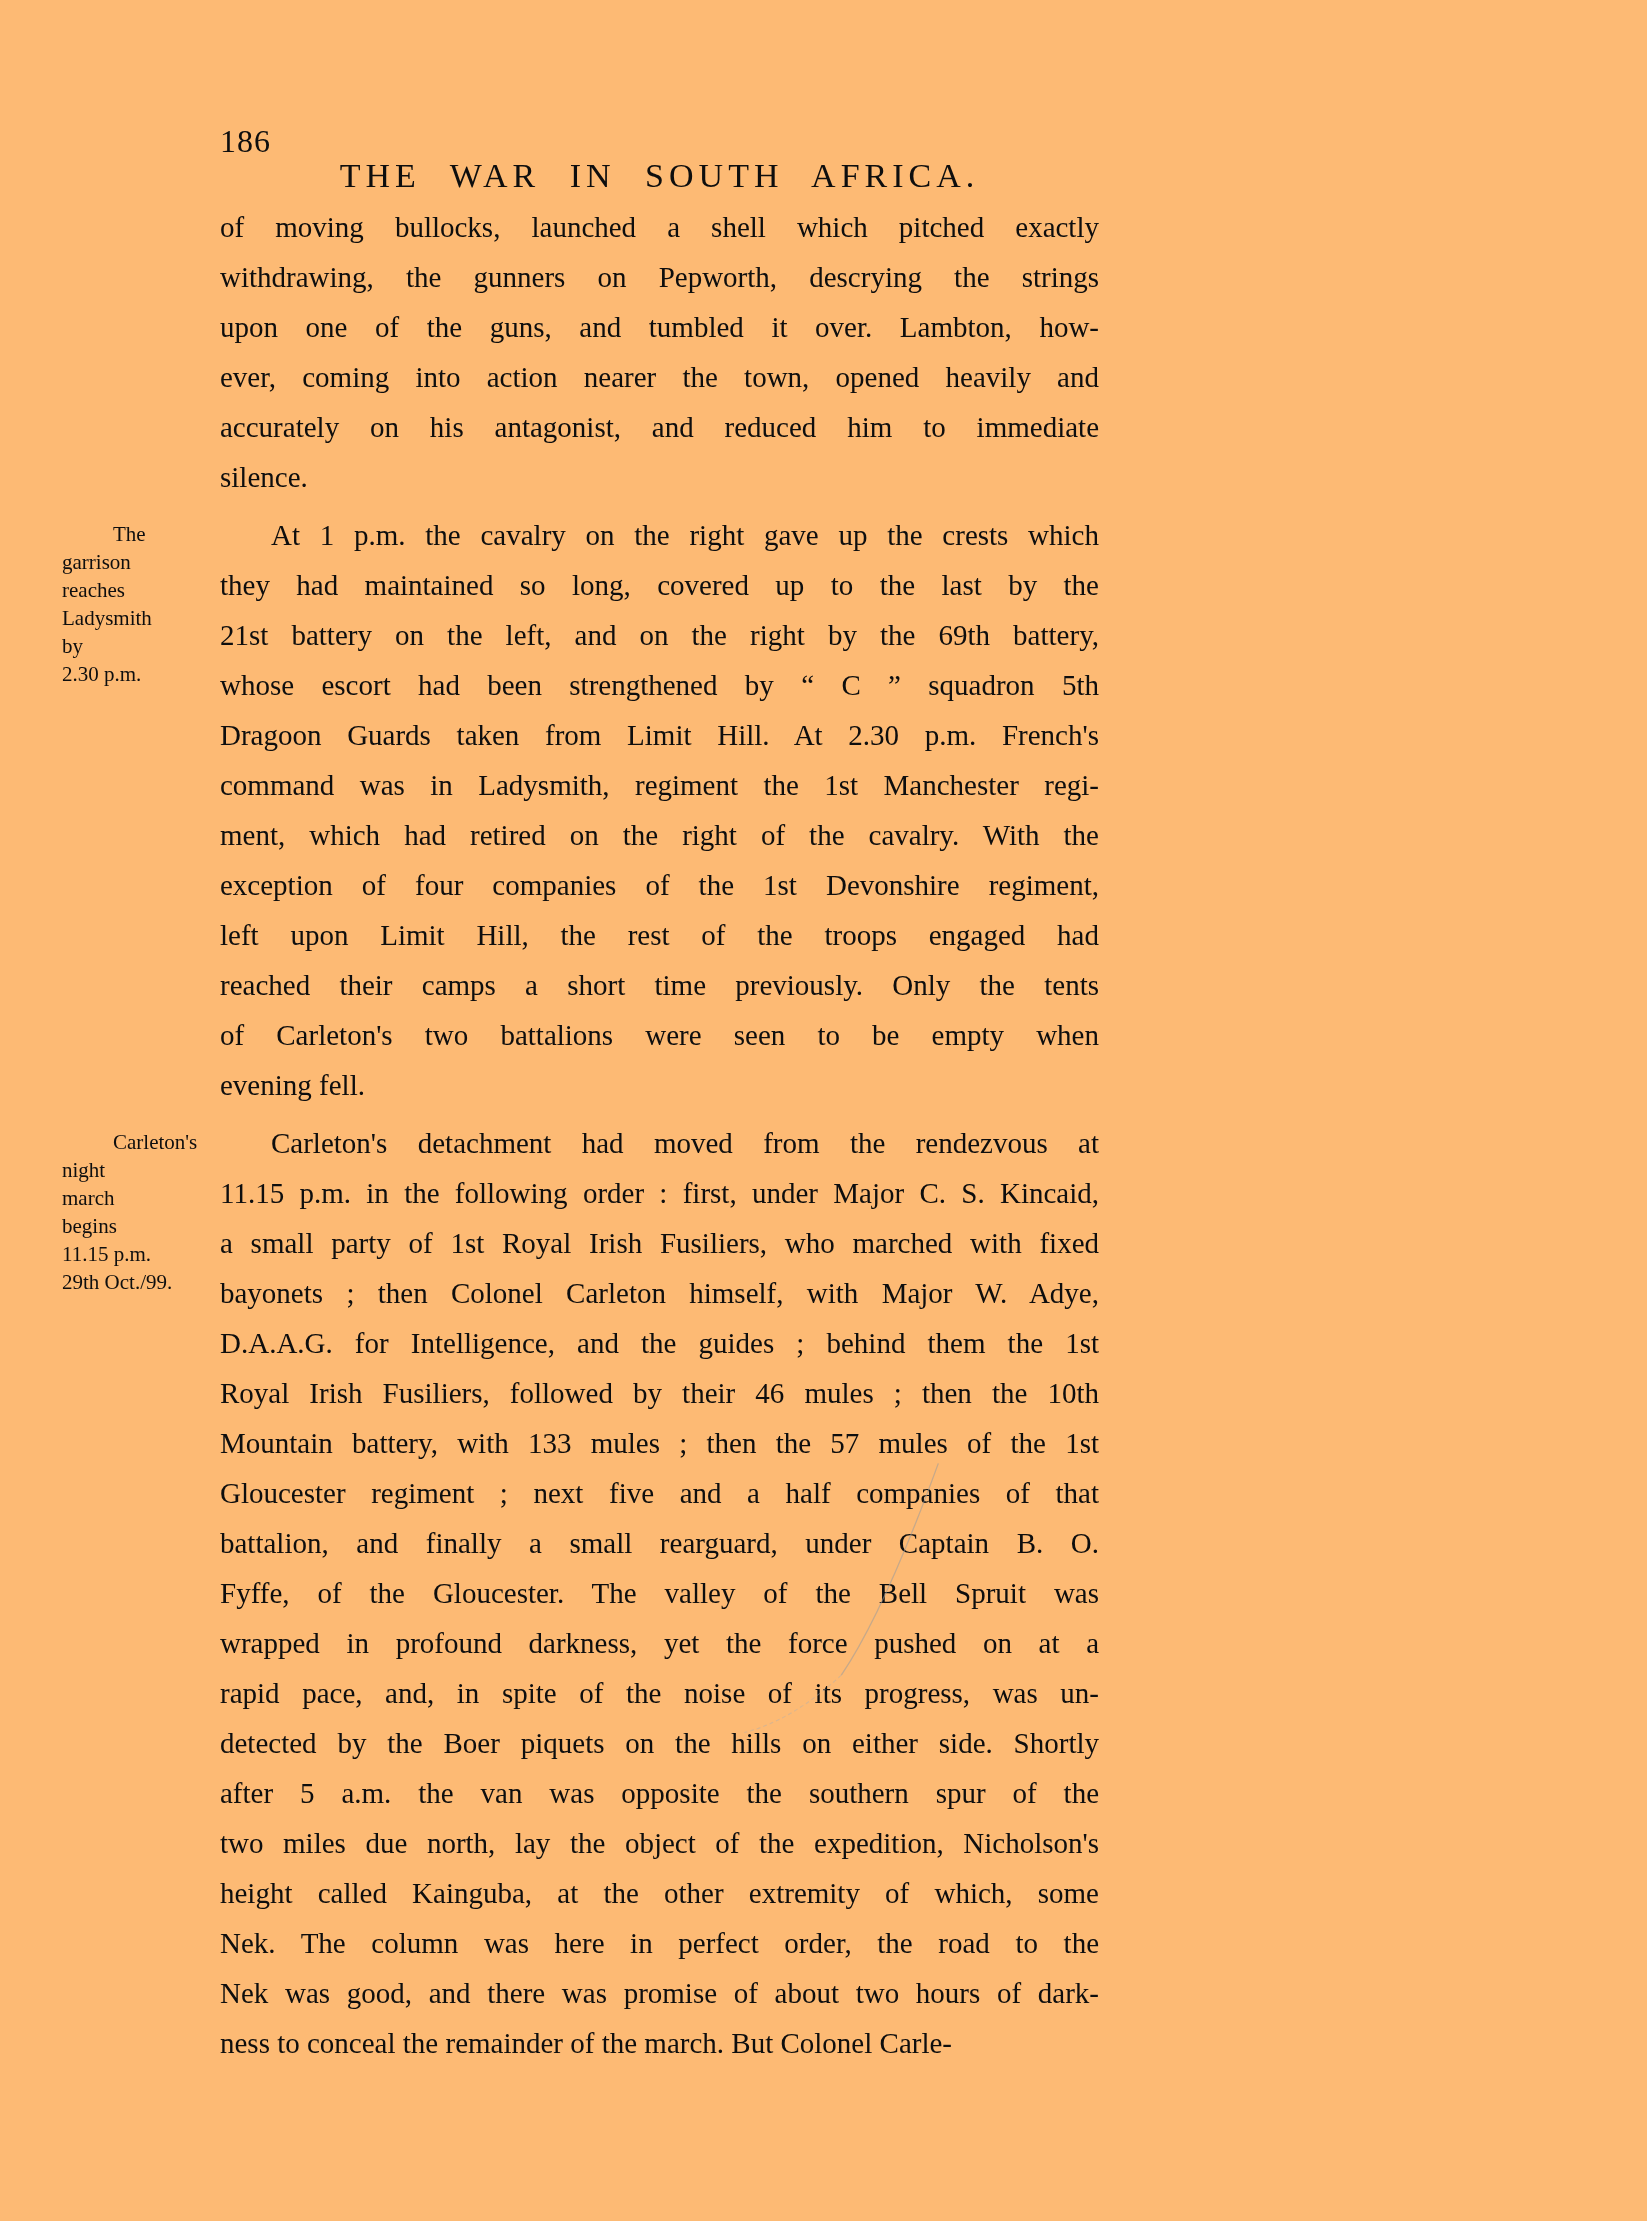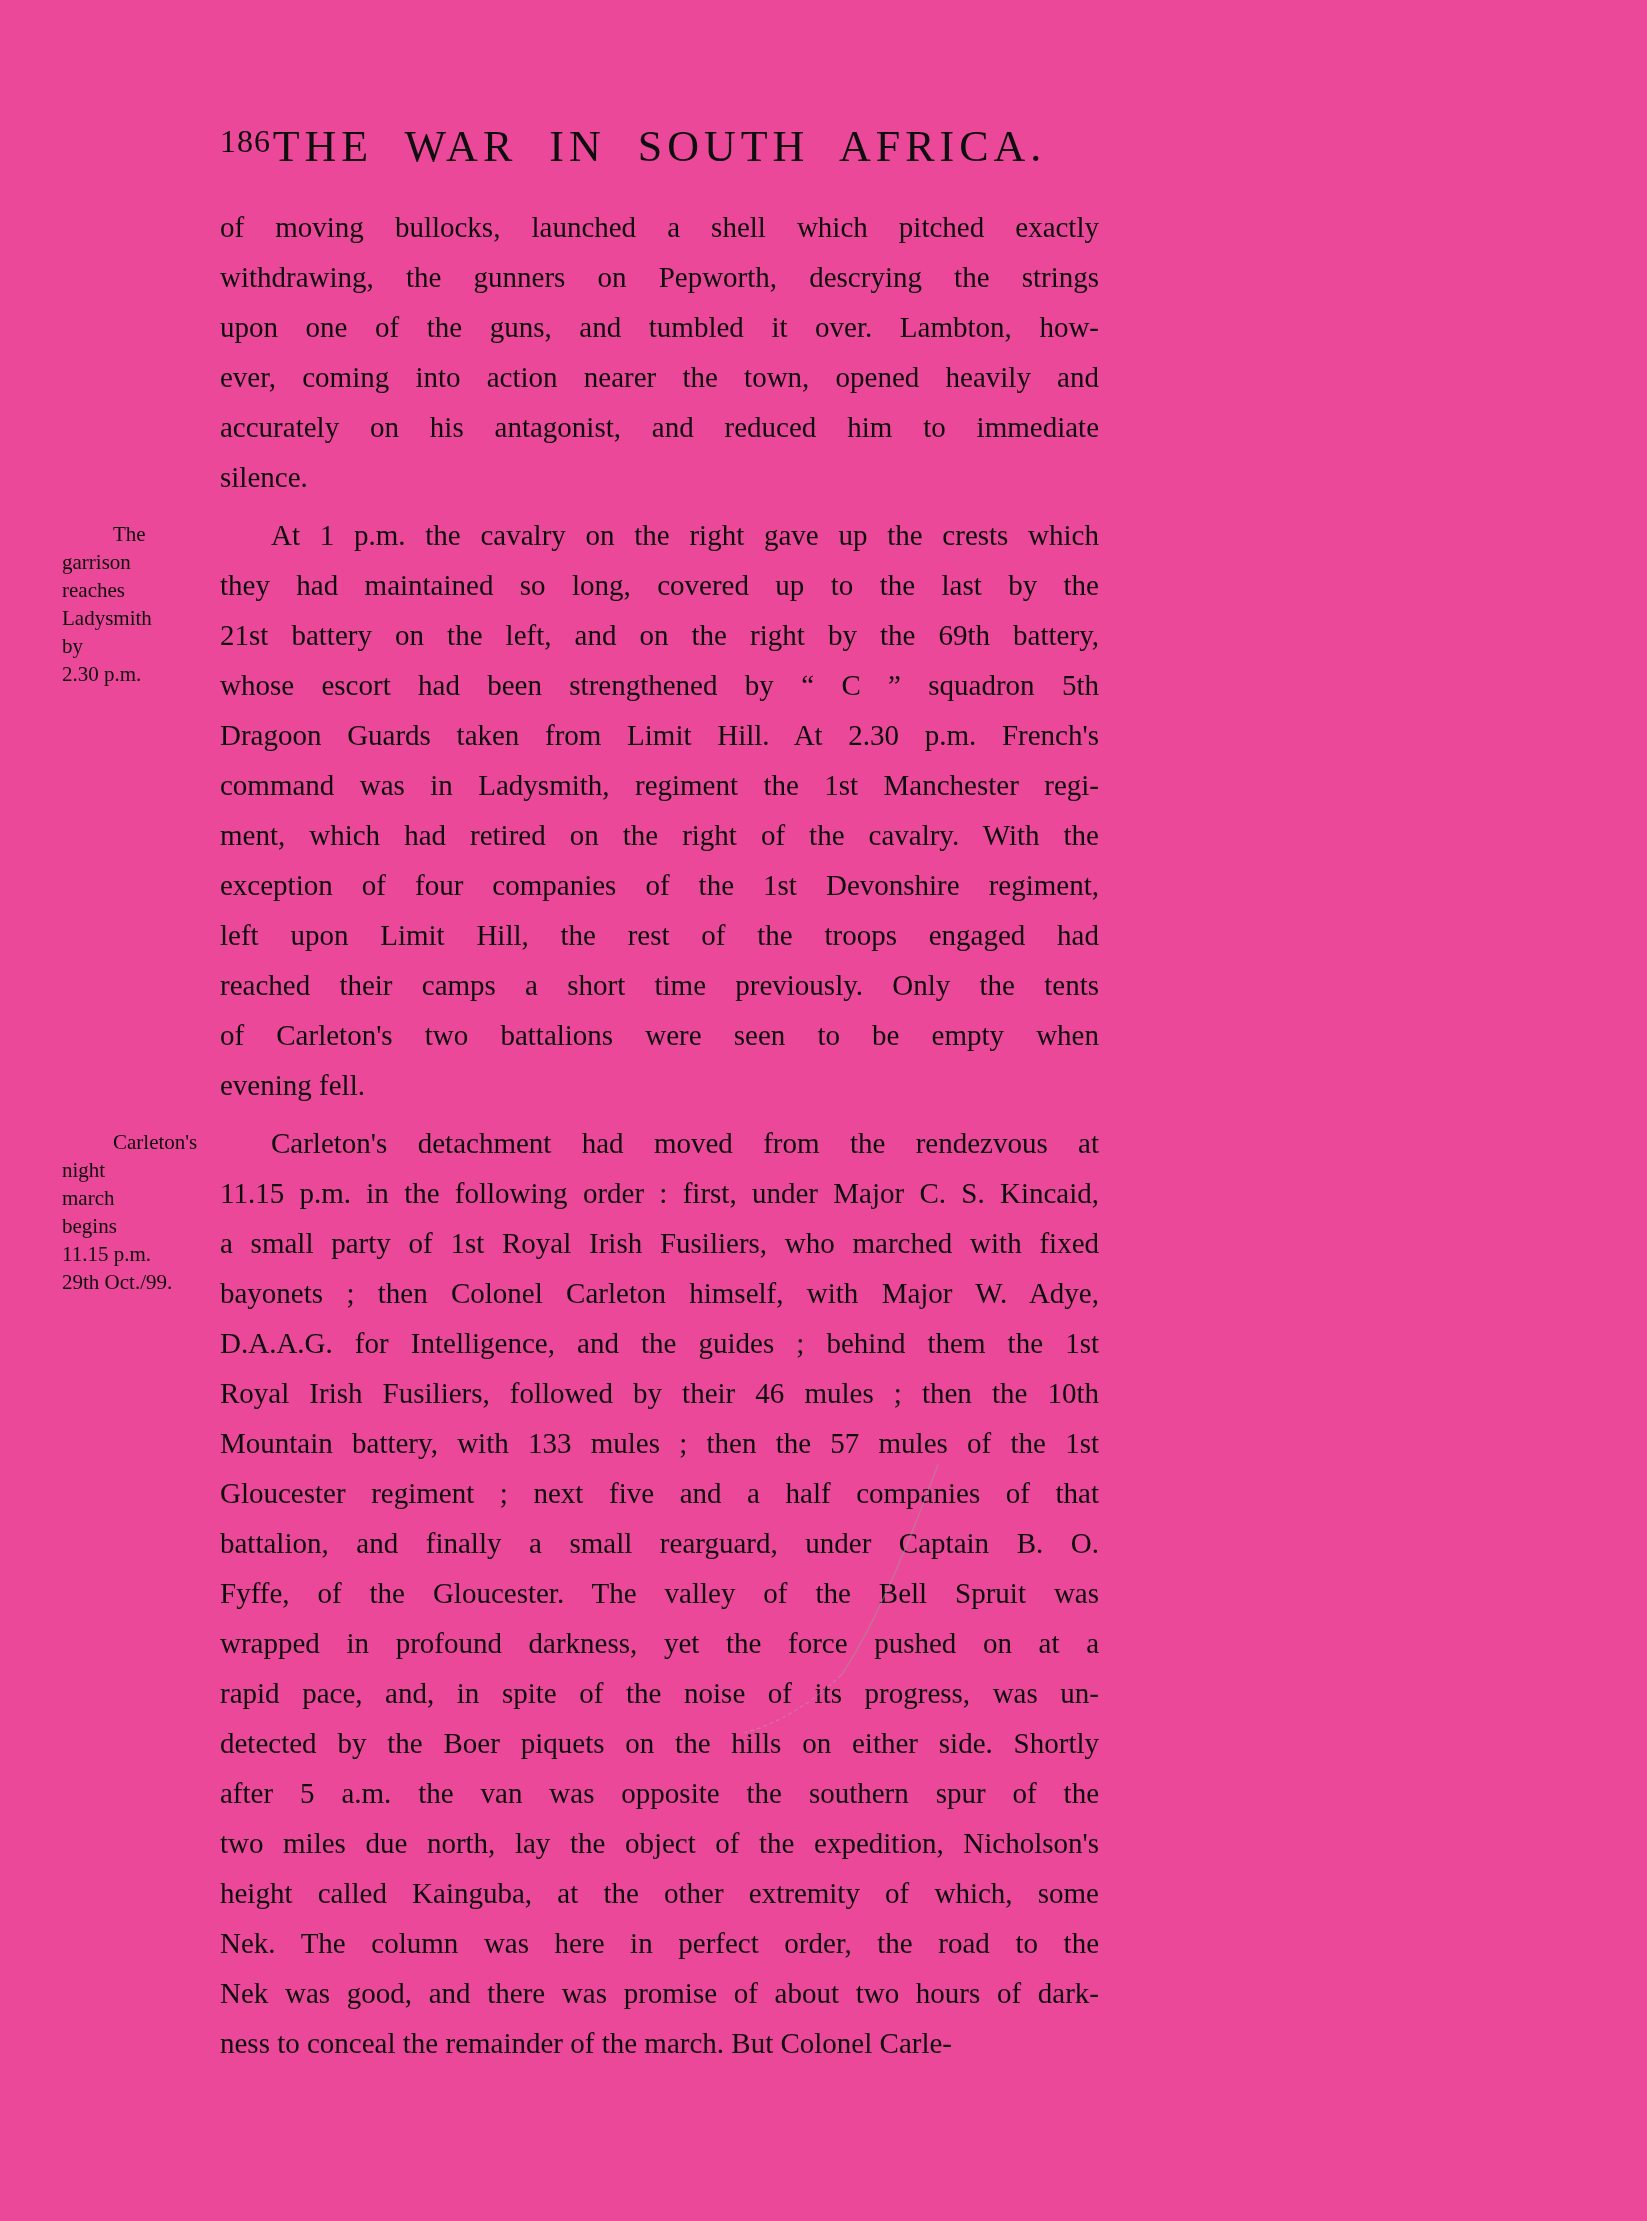--- a/index.html
+++ b/index.html
@@ -5,21 +5,21 @@
   html, body {
     margin: 0;
     padding: 0;
     background: #e8e8e8;
   }
   .page {
     position: relative;
     width: 1647px;
     height: 2222px;
     margin: 0 auto;
-    background: #ec4899;
+    background: #fdba74;
     color: #0e0e0e;
     font-family: "Liberation Serif", "DejaVu Serif", serif;
     overflow: hidden;
   }
   .page-header {
     position: absolute;
     top: 121px;
     left: 220px;
     width: 879px;
     height: 44px;
@@ -27,24 +27,25 @@
   .page-number {
     position: absolute;
     left: 0;
     top: 2px;
     font-size: 32px;
     letter-spacing: 1px;
   }
   .page-title {
     display: block;
     text-align: center;
-    font-size: 44px;
+    font-size: 34px;
     letter-spacing: 5px;
     word-spacing: 16px;
     white-space: nowrap;
+    margin-top: 36px;
   }
   .text-body {
     position: absolute;
     top: 202px;
     left: 220px;
     width: 879px;
     font-size: 29px;
     line-height: 50px;
   }
   .para { position: relative; }

